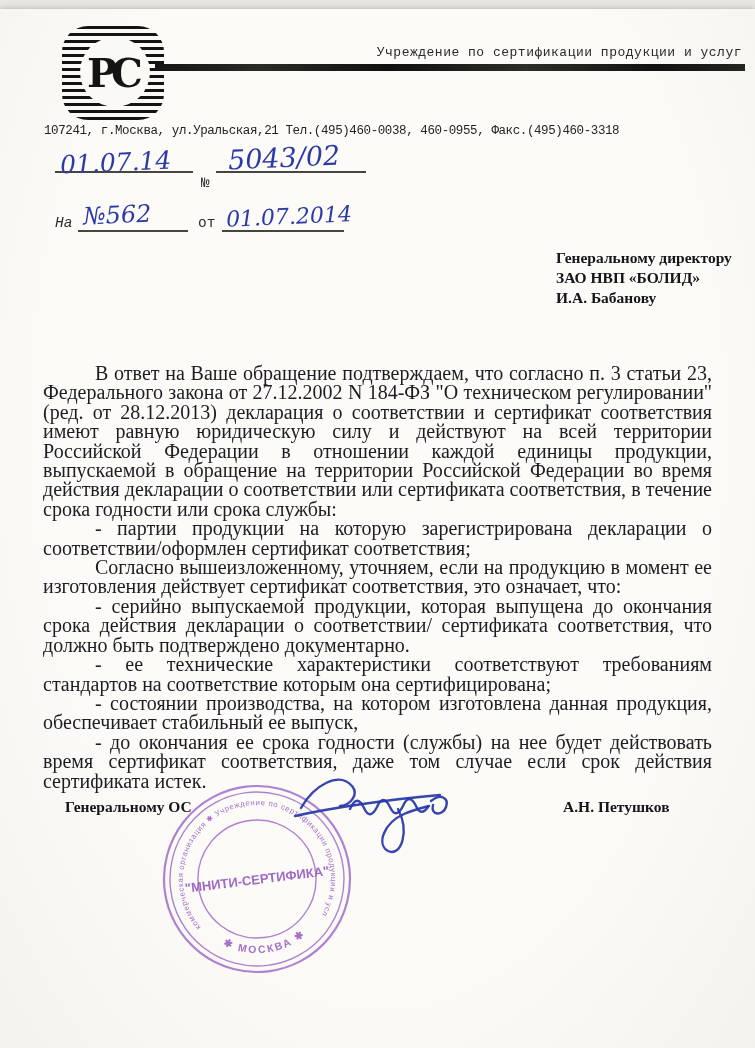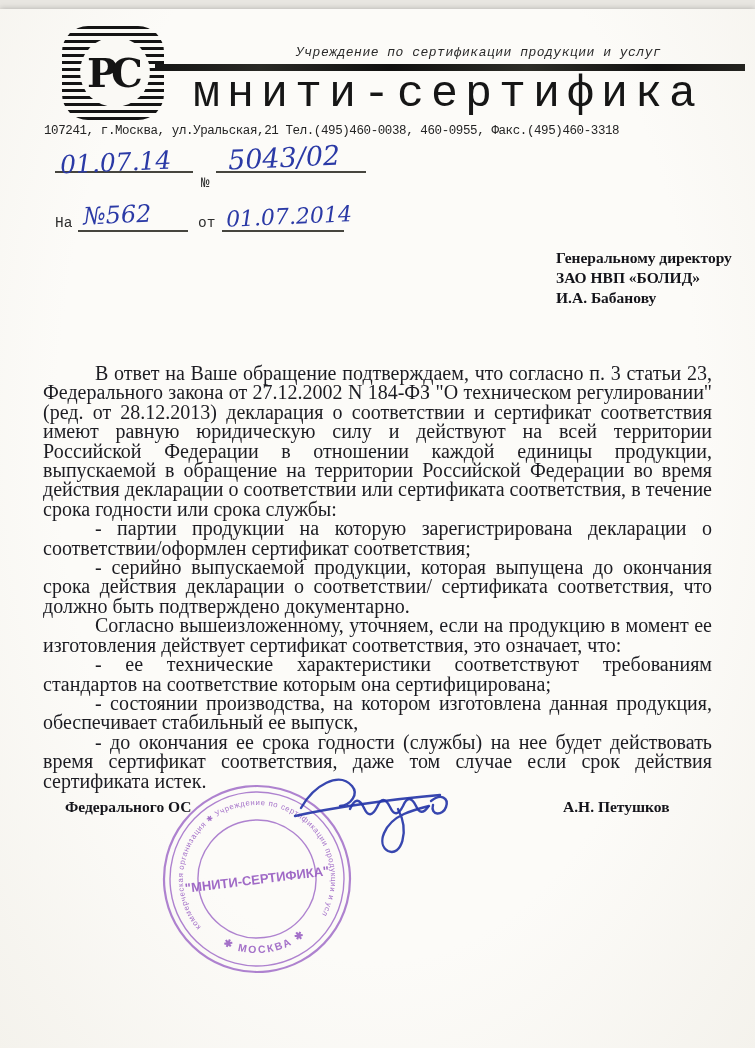--- a/index.html
+++ b/index.html
@@ -24,24 +24,25 @@
   .logo .blob{
     position:absolute;left:18px;top:11px;width:70px;height:70px;border-radius:50%;
     background:#faf9f5;
     display:flex;align-items:center;justify-content:center;
   }
   .logo .letters{
     font-family:"DejaVu Serif",serif;font-weight:bold;font-size:40px;color:#141414;
     letter-spacing:-6px;transform:translateX(-3px);
   }
   .tagline{
-    position:absolute;left:296px;top:36px;width:430px;
+    position:absolute;left:312px;top:36px;width:430px;
     font-family:"Liberation Mono","DejaVu Sans Mono",monospace;
-    font-style:italic;font-size:13px;letter-spacing:.5px;color:#2a2a2a;
+    font-size:13px;letter-spacing:.5px;color:#2a2a2a;
     white-space:nowrap;
+    text-align:right;
   }
   .rule{
     position:absolute;left:155px;top:55px;width:590px;height:7px;
     background:linear-gradient(90deg,#151515 0%,#2a2a26 18%,#101010 40%,#2e2e28 63%,#121212 85%,#242420 100%);
   }
   .orgname{
     position:absolute;left:193px;top:60px;width:560px;
     font-family:"Liberation Mono","DejaVu Sans Mono",monospace;
     font-size:45px;font-weight:400;letter-spacing:7px;color:#161616;
     white-space:nowrap;
@@ -97,53 +98,52 @@
 
 <div class="page">
 
   <div class="logo">
     <div class="blob">
       <span class="letters">РС</span>
     </div>
   </div>
   <div class="tagline">Учреждение по сертификации продукции и услуг</div>
   <div class="rule"></div>
-  <div class="orgname">мнити-сертифика</div>
   <div class="address">107241, г.Москва, ул.Уральская,21   Тел.(495)460-0038, 460-0955, Факс.(495)460-3318</div>
 
   <div class="blank" style="left:55px;top:162px;width:138px;"></div>
   <div class="hand" style="left:60px;top:139px;font-size:25px;">01.07.14</div>
   <div class="ref-label" style="left:201px;top:166px;">№</div>
   <div class="blank" style="left:216px;top:162px;width:150px;"></div>
   <div class="hand" style="left:228px;top:133px;font-size:27px;">5043/02</div>
 
-  <div class="ref-label" style="left:55px;top:206px;">На</div>
+  <div class="ref-label" style="left:55px;top:206px;font-style:italic;">На</div>
   <div class="blank" style="left:78px;top:221px;width:110px;"></div>
   <div class="hand" style="left:83px;top:192px;font-size:24px;">№562</div>
   <div class="ref-label" style="left:198px;top:206px;">от</div>
   <div class="blank" style="left:222px;top:221px;width:122px;"></div>
   <div class="hand" style="left:226px;top:195px;font-size:22px;">01.07.2014</div>
 
   <div class="recipient">
     <div>Генеральному директору</div>
     <div>ЗАО НВП «БОЛИД»</div>
     <div>И.А. Бабанову</div>
   </div>
 
   <div class="body-text">
     <p>В ответ на Ваше обращение подтверждаем, что согласно п. 3 статьи 23, Федерального закона от 27.12.2002 N 184-ФЗ "О техническом регулировании" (ред. от 28.12.2013) декларация о соответствии и сертификат соответствия имеют равную юридическую силу и действуют на всей территории Российской Федерации в отношении каждой единицы продукции, выпускаемой в обращение на территории Российской Федерации во время действия декларации о соответствии или сертификата соответствия, в течение срока годности или срока службы:</p>
     <p>- партии продукции на которую зарегистрирована декларации о соответствии/оформлен сертификат соответствия;</p>
+    <p>Согласно вышеизложенному, уточняем, если на продукцию в момент ее изготовления действует сертификат соответствия, это означает, что:</p>
     <p>- серийно выпускаемой продукции, которая выпущена до окончания срока действия декларации о соответствии/ сертификата соответствия, что должно быть подтверждено документарно.</p>
-    <p>Согласно вышеизложенному, уточняем, если на продукцию в момент ее изготовления действует сертификат соответствия, это означает, что:</p>
     <p>- ее технические характеристики соответствуют требованиям стандартов на соответствие которым она сертифицирована;</p>
     <p>- состоянии производства, на котором изготовлена данная продукция, обеспечивает стабильный ее выпуск,</p>
     <p>- до окончания ее срока годности (службы) на нее будет действовать время сертификат соответствия, даже  том случае если срок действия сертификата истек.</p>
   </div>
 
-  <div class="sig-left">Федерального ОС</div>
+  <div class="sig-left">Генеральному ОС</div>
   <div class="sig-right">А.Н. Петушков</div>
 
 
   <svg class="overlay" viewBox="0 0 755 1048">
 
     <g transform="rotate(-7 257 870)">
       <circle class="stamp-stroke" cx="257" cy="870" r="93"></circle>
       <circle class="stamp-stroke thin" cx="257" cy="870" r="87"></circle>
       <circle class="stamp-stroke thin" cx="257" cy="870" r="59"></circle>
       <defs>

